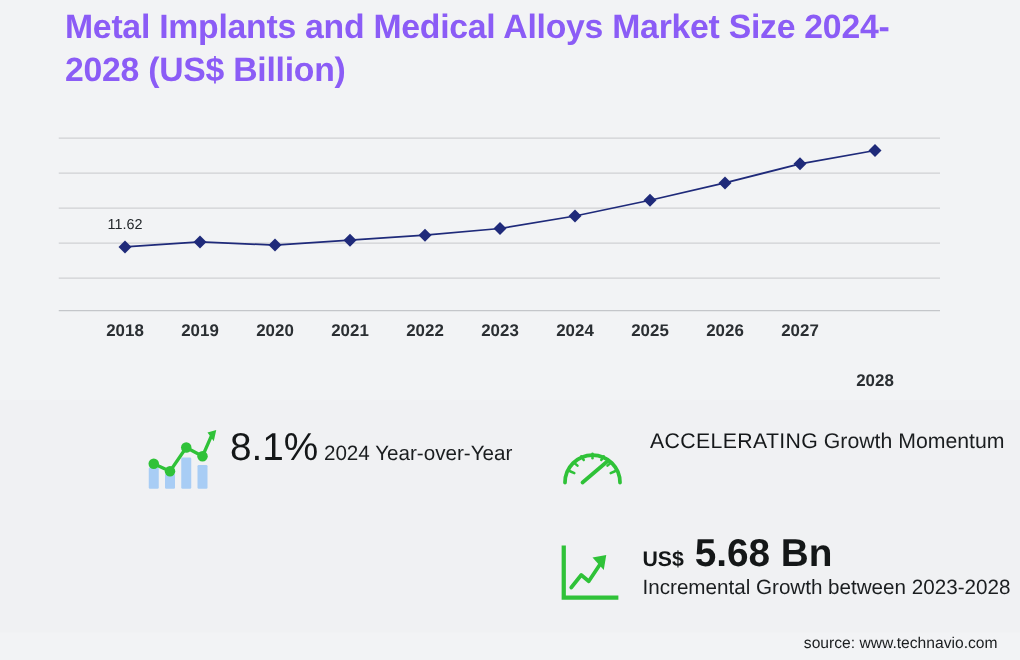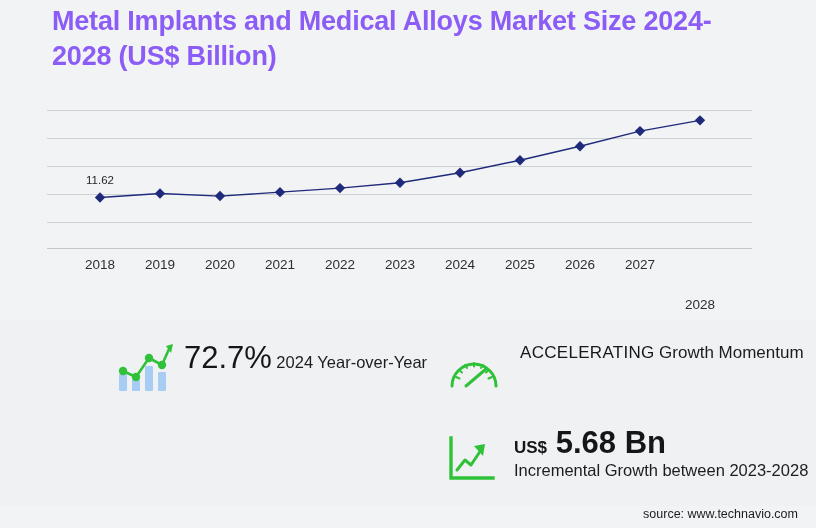--- a/index.html
+++ b/index.html
@@ -81,20 +81,21 @@
     width: 705px;
     height: 24px;
   }
   .x-tick-label {
     position: absolute;
     transform: translateX(-50%);
     font-size: 13.5px;
     color: #2b2f33;
     white-space: nowrap;
     top: 0;
+    font-weight: bold;
   }
 
   
   #stats-section {
     position: absolute;
     left: 0;
     top: 320px;
     width: 816px;
     height: 186px;
     background: #f0f1f3;
@@ -218,21 +219,21 @@
         <rect x="42" y="31" width="8" height="19" rx="1" fill="#a8cdf5"></rect>
         <polyline points="7,30 20,36 33,17 46,24 53,8" fill="none" stroke="#2fc238" stroke-width="2.6" stroke-linejoin="round"></polyline>
         <polygon points="50,5 57,3 55,12" fill="#2fc238"></polygon>
         <circle cx="7" cy="30" r="4.2" fill="#2fc238"></circle>
         <circle cx="20" cy="36" r="4.2" fill="#2fc238"></circle>
         <circle cx="33" cy="17" r="4.2" fill="#2fc238"></circle>
         <circle cx="46" cy="24" r="4.2" fill="#2fc238"></circle>
       </svg>
     </span>
     <span class="stat-text">
-      <span class="stat-value">72.7%</span>
+      <span class="stat-value">8.1%</span>
       <span class="stat-label">2024 Year-over-Year</span>
     </span>
   </div>
 
   <div class="stat-card" id="stat-card-momentum">
     <span class="stat-icon">
       <svg width="52" height="44" viewBox="0 0 52 44">
         <path d="M4,36 A22,22 0 0 1 48,36" fill="none" stroke="#2fc238" stroke-width="3" stroke-linecap="round"></path>
         <g stroke="#2fc238" stroke-width="2" stroke-linecap="round">
           <line x1="8" y1="27" x2="11.5" y2="28.5"></line>

